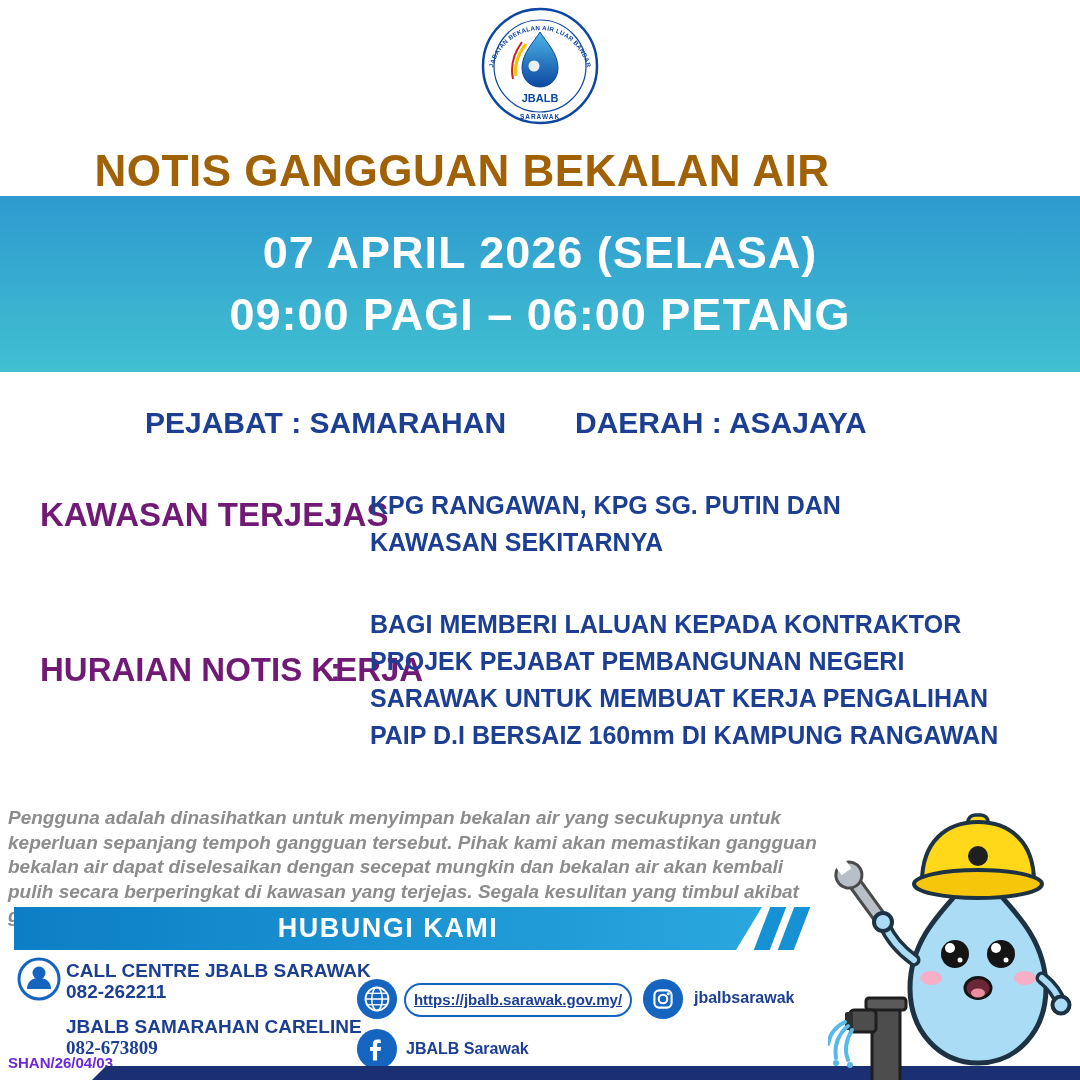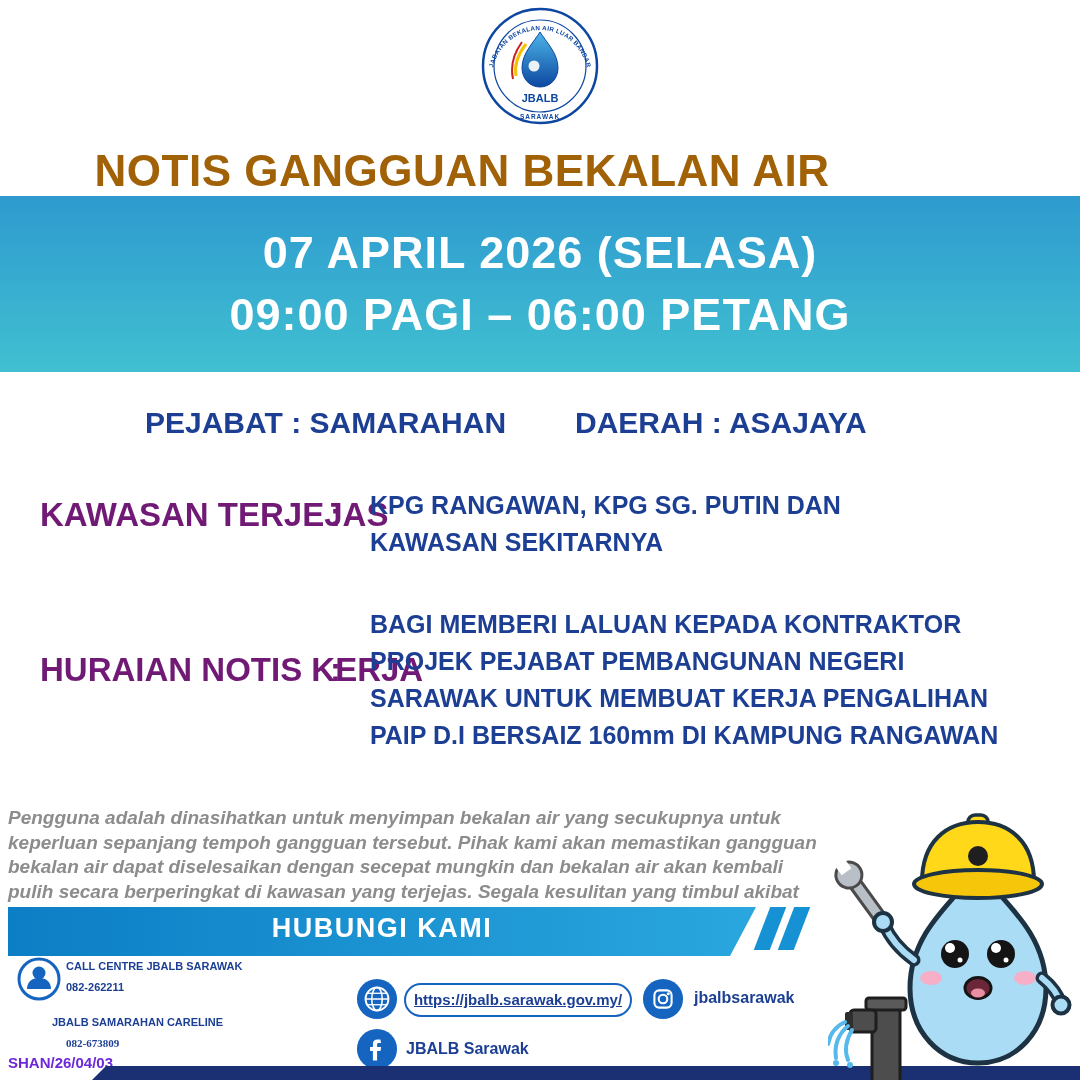--- a/index.html
+++ b/index.html
@@ -28,31 +28,31 @@
   .kawasan-colon { left:330px; top:496px; }
   .kawasan-value { left:370px; top:487px; width:580px; }
   .huraian-label { left:40px;  top:651px; }
   .huraian-colon { left:330px; top:651px; }
   .huraian-value { left:370px; top:606px; width:640px; }
   .disclaimer {
     left:8px; top:806px; width:818px;
     font-size:19px; line-height:24.5px; font-style:italic; font-weight:600; color:#8c8c8c;
   }
   .contact-bar {
-    left:8px; top:907px; width:748px; height:49px;
+    left:14px; top:907px; width:748px; height:43px;
     background:linear-gradient(90deg,#0c7ec5,#2aa7de);
     clip-path:polygon(0 0, 100% 0, calc(100% - 26px) 100%, 0 100%);
   }
   .contact-bar-title {
     position:absolute; left:0; top:0; width:100%; text-align:center;
     line-height:43px; color:#fff; font-size:27px; font-weight:800; letter-spacing:1.5px;
   }
   .stripe { top:907px; width:16px; height:43px; background:#1691d3; transform:skewX(-21deg); }
   .stripe1 { left:762px; } .stripe2 { left:786px; }
-  .c-label { color:#1c3f94; font-weight:800; font-size:11px; }
+  .c-label { color:#1c3f94; font-weight:800; font-size:19px; }
   .pill {
     left:404px; top:983px; width:224px; height:30px; border:2.5px solid #1565c0;
     border-radius:17px; text-align:center; line-height:30px;
     color:#1c3f94; font-weight:800; font-size:15px;text-decoration:underline;
   }
   .ref { left:8px; top:1054px; color:#6d28d9; font-weight:800; font-size:15px; }
   .footer-bar {
     left:0; bottom:0; width:1080px; height:14px; background:#1b2f73;
     clip-path:polygon(106px 0, 100% 0, 100% 100%, 92px 100%);
     z-index:1;
@@ -112,21 +112,21 @@
   <div class="abs stripe stripe1"></div>
   <div class="abs stripe stripe2"></div>
 
   <svg class="icon-abs" style="left:16px; top:956px;" width="46" height="46" viewBox="0 0 46 46">
     <circle cx="23" cy="23" r="20" fill="none" stroke="#1565c0" stroke-width="3"></circle>
     <circle cx="23" cy="17" r="6.5" fill="#1565c0"></circle>
     <path d="M11,33 C11,25 17,22 23,22 C29,22 35,25 35,33 Z" fill="#1565c0"></path>
   </svg>
   <div class="abs c-label" style="left:66px; top:960px;">CALL CENTRE JBALB SARAWAK</div>
   <div class="abs c-label" style="left:66px; top:981px;">082-262211</div>
-  <div class="abs c-label" style="left:52px; top:1016px;">JBALB SAMARAHAN CARELINE</div>
+  <div class="abs c-label" style="left:66px; top:1016px;">JBALB SAMARAHAN CARELINE</div>
   <div class="abs c-label" style="left:66px; top:1037px;font-family:Liberation Serif, serif;">082-673809</div>
 
   <svg class="icon-abs" style="left:356px; top:978px;" width="42" height="42" viewBox="0 0 44 44">
     <circle cx="22" cy="22" r="21" fill="#1565c0"></circle>
     <circle cx="22" cy="22" r="12" fill="none" stroke="#ffffff" stroke-width="2"></circle>
     <ellipse cx="22" cy="22" rx="5.5" ry="12" fill="none" stroke="#ffffff" stroke-width="1.6"></ellipse>
     <line x1="10" y1="22" x2="34" y2="22" stroke="#ffffff" stroke-width="1.6"></line>
     <line x1="12.5" y1="16" x2="31.5" y2="16" stroke="#ffffff" stroke-width="1.4"></line>
     <line x1="12.5" y1="28" x2="31.5" y2="28" stroke="#ffffff" stroke-width="1.4"></line>
   </svg>

